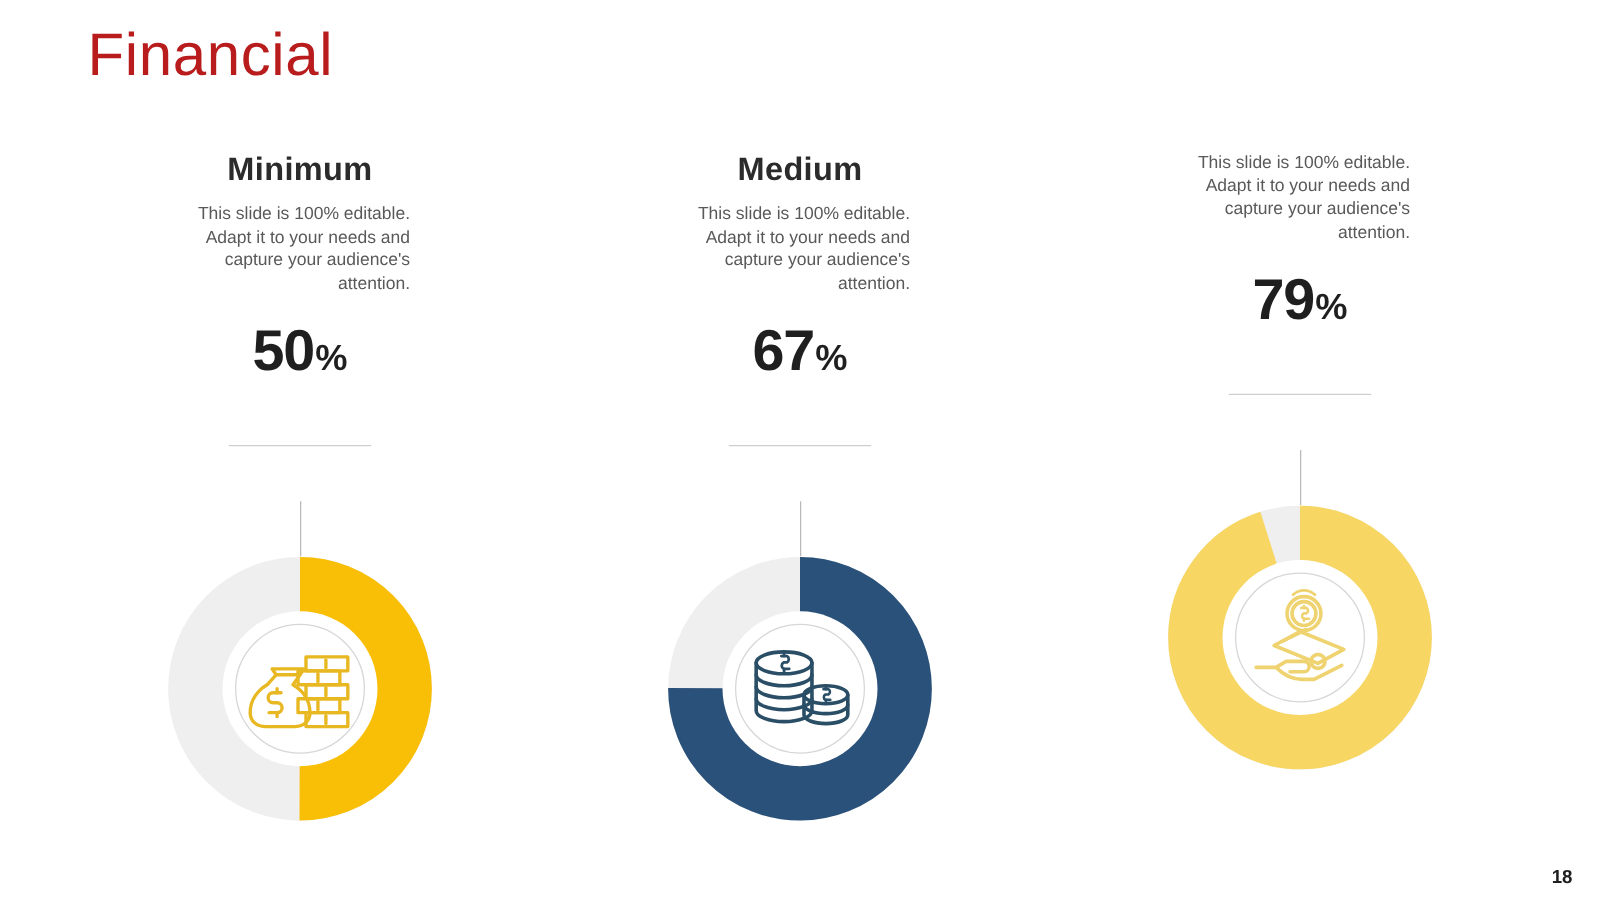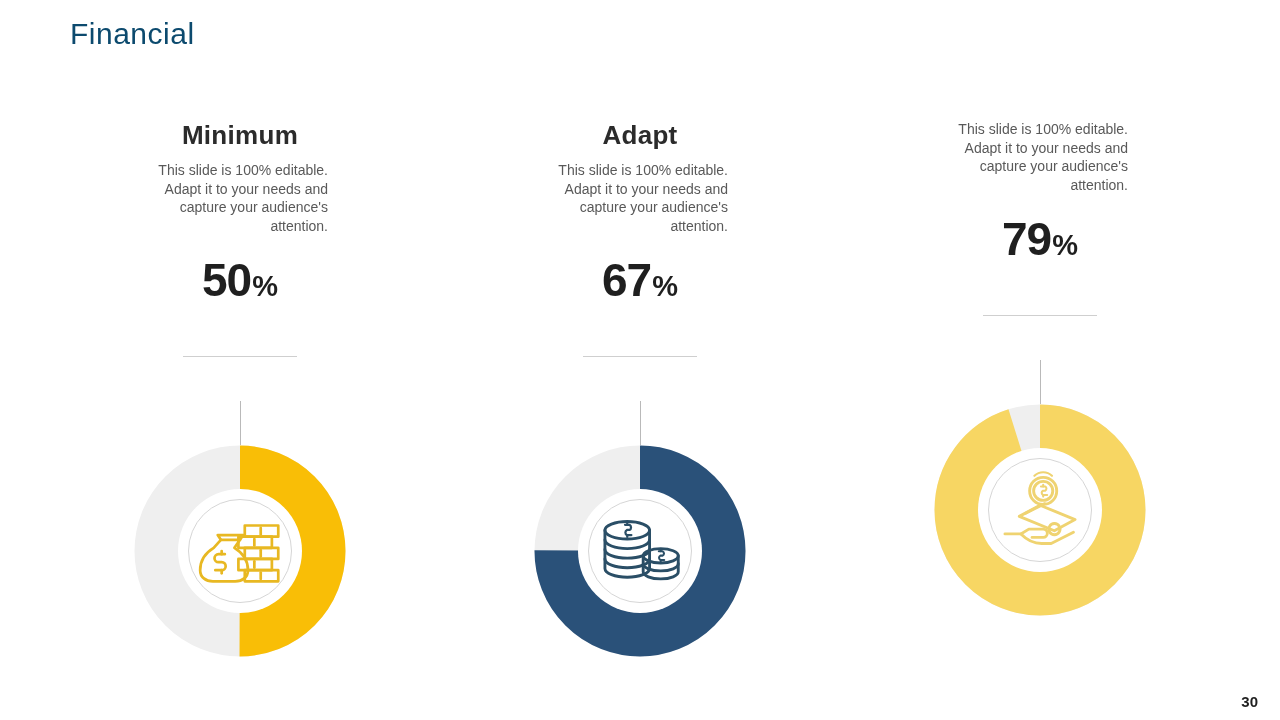--- a/index.html
+++ b/index.html
@@ -8,24 +8,24 @@
     background:#ffffff;
     font-family:"Liberation Sans", sans-serif;
     overflow:hidden;
   }
   .slide { position:relative; width:1280px; height:720px; background:#fff; }
 
   
   .slide-title {
     position:absolute;
     left:70px; top:16px;
-    font-size:30px;
+    font-size:48px;
     font-weight:300;
     letter-spacing:0.5px;
-    color:#0c4a6e;
+    color:#b91c1c;
     font-family:"Liberation Sans", sans-serif;
     line-height:1.2;
   }
 
   
   .columns {
     position:absolute;
     left:0; top:120px;
     width:1280px;
     display:flex;
@@ -177,21 +177,21 @@
               <path d="M22.5 34 h-4 a2.5 2.5 0 0 0 0 5 h2 a2.5 2.5 0 0 1 0 5 h-4"></path>
               <line x1="20.5" y1="32" x2="20.5" y2="34"></line>
               <line x1="20.5" y1="44" x2="20.5" y2="46"></line>
             </svg>
           </div>
         </div>
       </div>
     </div>
 
     <div class="col">
-      <div class="col-heading">Adapt</div>
+      <div class="col-heading">Medium</div>
       <div class="col-desc">This slide is 100% editable. Adapt it to your needs and capture your audience's attention.</div>
 
       <div class="pct-wrap">
         <div class="pct-value">
           <span class="pct-num">67</span>
           <span class="pct-sign">%</span>
         </div>
         <div class="pct-rule"></div>
         <div class="pct-stem"></div>
       </div>
@@ -262,15 +262,15 @@
               <path d="M10 47 h10 l5 -3 h9 a2.6 2.6 0 0 1 0 5.2 h-7"></path>
               <path d="M20 47 c4 4 8 6 13 6 h6 l14 -7"></path>
             </svg>
           </div>
         </div>
       </div>
     </div>
 
   </div>
 
-  <div class="page-number">30</div>
+  <div class="page-number">18</div>
 
 </div>
 
 </body></html>

